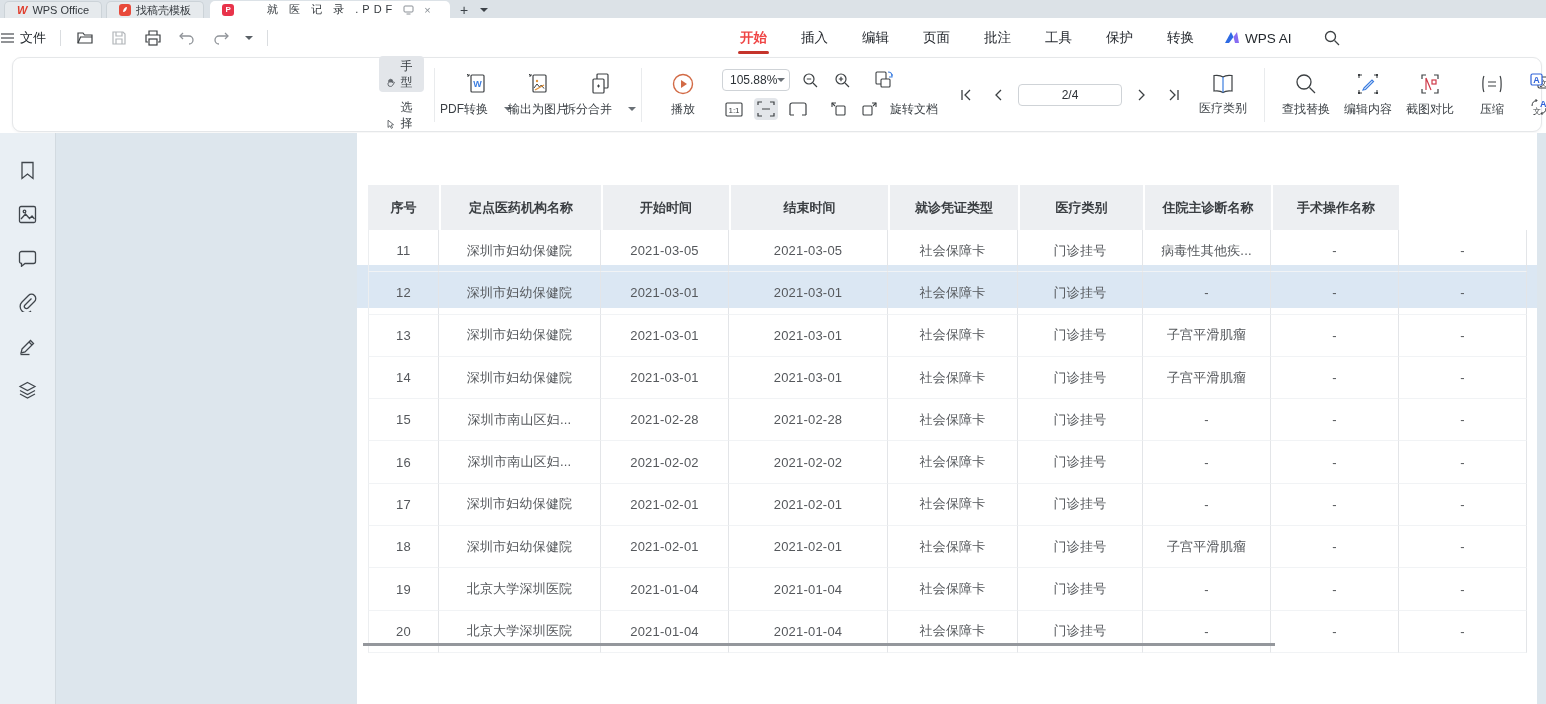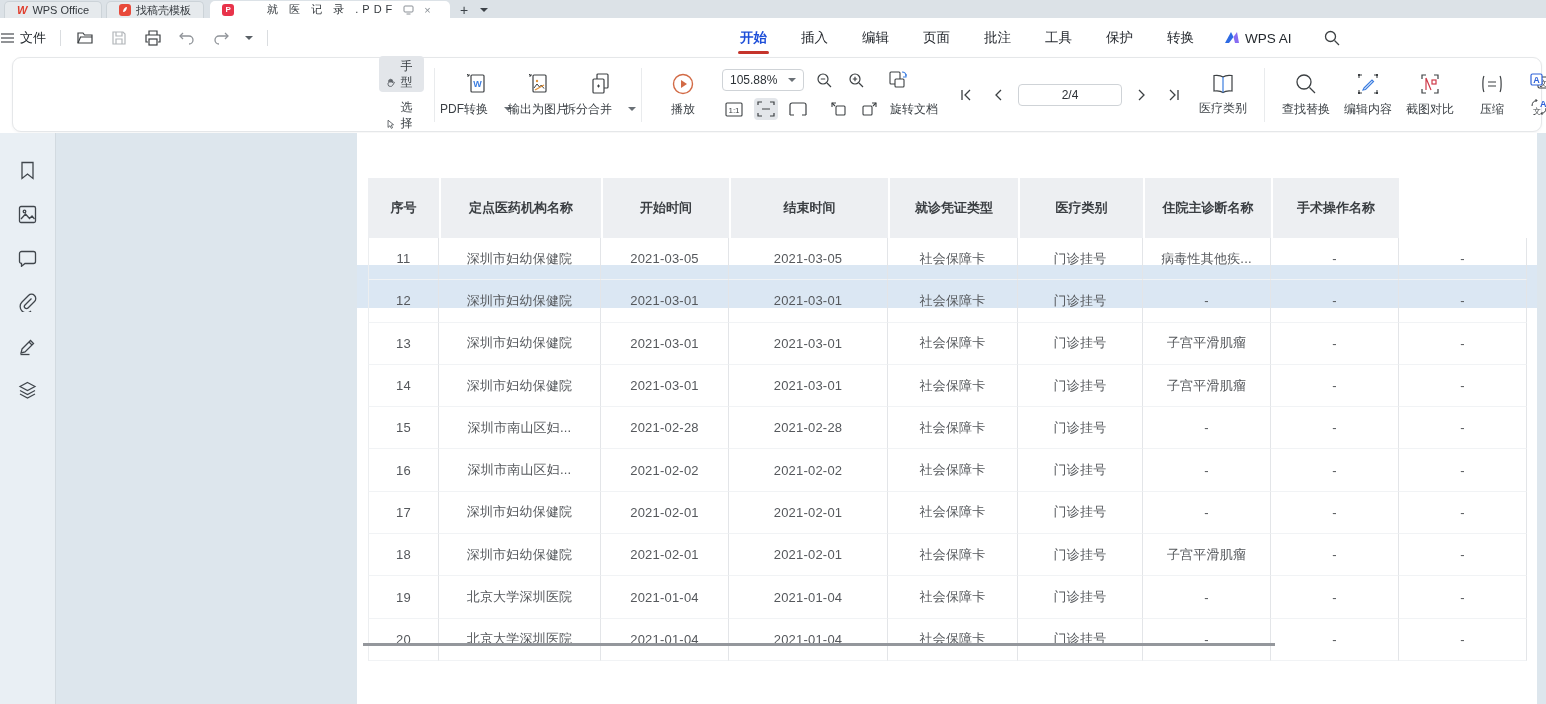--- a/index.html
+++ b/index.html
@@ -24,59 +24,59 @@
   .tab-tools { display:flex; align-items:center; gap:10px; color:#8a9096; margin-left:2px; }
   .tabbar-extras { display:flex; align-items:center; gap:12px; margin-left:10px; color:#3c4248; height:17px; }
   
   .menubar { position:absolute; top:18px; left:0; right:0; height:40px; background:#fff; }
   .menu-left { position:absolute; left:1px; top:0; height:40px; display:flex; align-items:center; gap:14px; }
   .menu-label { font-size:13px; color:#24292e; display:flex; align-items:center; gap:6px; }
   .vdiv { width:1px; height:16px; background:#dadde0; }
   .mi { display:flex; align-items:center; justify-content:center; width:20px; height:20px; }
   .menu-tabs { position:absolute; left:736px; top:0; height:40px; display:flex; align-items:center; gap:26px; }
   .menu-tab { font-size:13.5px; color:#1f2329; position:relative; padding:10px 4px; cursor:default; }
-  .menu-tab.active { color:#1d4ed8; font-weight:bold; }
+  .menu-tab.active { color:#ef4444; font-weight:bold; }
   .menu-tab.active::after { content:""; position:absolute; left:2px; right:2px; bottom:3px;
     height:3px; background:#c5342b; border-radius:2px; }
   .wpsai { display:flex; align-items:center; gap:5px; font-size:13.5px; }
   
   .toolbar { position:absolute; top:57px; left:12px; width:1530px; height:75px;
     background:#fff; border:1px solid #e5e7e9; border-radius:9px;
     box-shadow:0 1px 3px rgba(30,40,50,.05);
     display:flex; align-items:center; padding-left:366px; }
   .tsep { width:1px; height:54px; background:#e9ebed; margin:0 10px; flex:0 0 1px; }
   .stack2 { display:flex; flex-direction:column; gap:5px; }
   .pill { display:flex; align-items:flex-end; gap:5px; font-size:12px; color:#3b4045;
     padding:2px 7px; border-radius:4px; line-height:16px; }
   .pill.on { background:#e3e6ea; }
   .bigbtn { display:flex; flex-direction:column; align-items:center; gap:5px;
     font-size:12px; color:#3b4045; padding:4px 8px; min-width:62px; }
   .bigbtn .lab { display:flex; align-items:center; gap:16px; white-space:nowrap; }
   .chev { width:0; height:0; border-left:4px solid transparent; border-right:4px solid transparent;
     border-top:4px solid #6a7076; display:inline-block; }
   .ctrlrows { display:flex; flex-direction:column; gap:7px; }
   .crow { display:flex; align-items:center; gap:8px; }
-  .zoombox { width:82px; height:22px; border:1px solid #cfd3d7; border-radius:4px;
+  .zoombox { width:68px; height:22px; border:1px solid #cfd3d7; border-radius:4px;
     display:flex; align-items:center; justify-content:space-between; padding:0 7px; font-size:12px; color:#2c3136; }
   .pagebox { width:104px; height:22px; border:1px solid #cfd3d7; border-radius:4px;
     display:flex; align-items:center; justify-content:center; font-size:12px; color:#2c3136; }
   .ibtn { width:24px; height:22px; display:flex; align-items:center; justify-content:center; border-radius:4px; }
   .ibtn.on { background:#e3e6ea; }
   .tlabel { font-size:12px; color:#3b4045; white-space:nowrap; }
   
   .content { position:absolute; top:133px; left:0; right:0; bottom:0; }
   .sidebar { position:absolute; left:0; top:0; bottom:0; width:56px; background:#e9eff4;
     border-right:1px solid #d2dae0; display:flex; flex-direction:column; align-items:center;
     padding-top:26px; gap:22px; }
   .sidebar .sicon { width:22px; height:22px; display:flex; align-items:center; justify-content:center; }
   .canvas { position:absolute; left:56px; top:0; right:0; bottom:0; background:#dde6ed; overflow:hidden; }
   .page { position:absolute; left:301px; top:0; width:1180px; height:571px; background:#ffffff; }
   .hl-strip { position:absolute; left:0; right:0; top:132px; height:43px; background:#dbe7f3; }
   .doc-table { position:absolute; left:11px; top:45px; width:1159px; }
-  .thead { display:flex; height:60px; }
+  .thead { display:flex; height:45px;margin-top:7px; }
   .th { background:#edeff2; border-left:2px solid #fff; display:flex; align-items:center;
     justify-content:center; font-size:13px; font-weight:bold; color:#3a3e42; white-space:nowrap; overflow:hidden; }
   .th:first-child { border-left:none; }
   .tr { display:flex; height:42.3px; }
   .td { border-right:1px solid #e3e5e8; border-bottom:1px solid #f1f3f5;
     display:flex; align-items:center; justify-content:center; font-size:13px; color:#55585c;
     white-space:nowrap; overflow:hidden; font-weight:500; letter-spacing:.2px; }
   .tr .td:first-child { border-left:1px solid #eceef0; }
   .bottom-bar { position:absolute; left:6px; top:510px; width:912px; height:3px; background:#94979c; }
   svg { display:block; }

